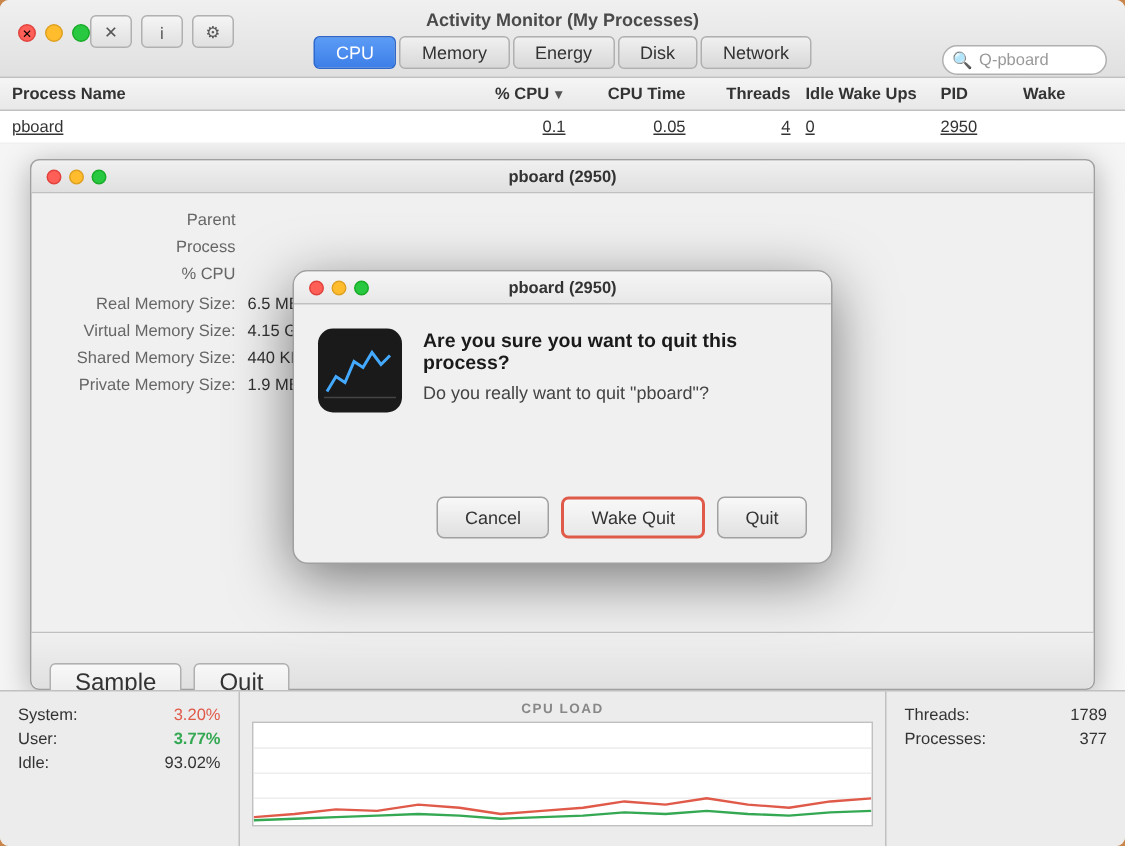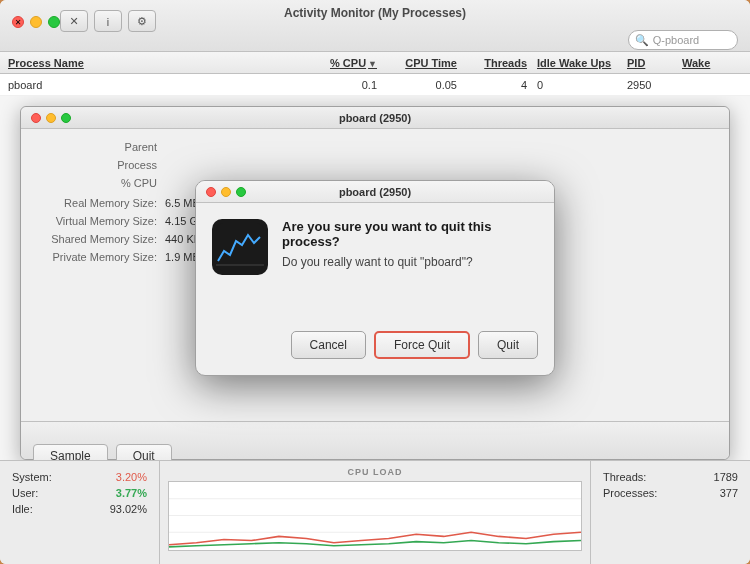--- a/index.html
+++ b/index.html
@@ -139,21 +139,20 @@
       display: flex;
       align-items: center;
       padding: 0 8px;
       flex-shrink: 0;
     }
 
     .col-header {
       font-size: 11px;
       color: #333;
       font-weight: 600;
-      text-decoration: underline;
     }
 
     .col-process { flex: 1; }
     .col-cpu { width: 70px; text-align: right; padding-right: 10px; }
     .col-cputime { width: 80px; text-align: right; padding-right: 10px; }
     .col-threads { width: 70px; text-align: right; padding-right: 10px; }
     .col-idle { width: 90px; text-align: left; padding-right: 10px; }
     .col-pid { width: 55px; padding-right: 10px; }
     .col-user { width: 60px; }
 
@@ -162,21 +161,21 @@
       height: 22px;
       display: flex;
       align-items: center;
       padding: 0 8px;
       background: white;
       border-bottom: 1px solid #f0f0f0;
     }
 
     .process-row:nth-child(even) { background: #f7f7f7; }
 
-    .cell { font-size: 11px; color: #333; }
+    .cell { font-size: 11px; color: #333; text-decoration: underline; }
 
     
     .content-area {
       flex: 1;
       background: #f5f5f5;
       position: relative;
       overflow: hidden;
     }
 
     
@@ -317,21 +316,21 @@
       align-items: center;
       padding: 0 12px;
       gap: 8px;
     }
 
     .detail-btn {
       padding: 4px 16px;
       background: linear-gradient(180deg, #f8f8f8 0%, #e8e8e8 100%);
       border: 1px solid #b0b0b0;
       border-radius: 4px;
-      font-size: 12px;
+      font-size: 16px;
       color: #333;
       cursor: pointer;
       margin-top: 30px;
     }
 
     
     .quit-dialog {
       position: absolute;
       top: 50%;
       left: 50%;
@@ -460,20 +459,27 @@
       <div class="traffic-light tl-close">✕</div>
       <div class="traffic-light tl-min"></div>
       <div class="traffic-light tl-max"></div>
     </div>
     <div class="toolbar-buttons">
       <div class="toolbar-btn">✕</div>
       <div class="toolbar-btn">ℹ</div>
       <div class="toolbar-btn">⚙</div>
     </div>
     <span class="window-title">Activity Monitor (My Processes)</span>
+    <div class="tab-bar">
+      <div class="tab-item active">CPU</div>
+      <div class="tab-item">Memory</div>
+      <div class="tab-item">Energy</div>
+      <div class="tab-item">Disk</div>
+      <div class="tab-item">Network</div>
+    </div>
     <div class="search-box">
       <span style="color:#aaa; margin-right:4px;">🔍</span>
       <span>Q-pboard</span>
     </div>
   </div>
 
   <div class="col-headers">
     <div class="col-header col-process">Process Name</div>
     <div class="col-header col-cpu">
       <span>% CPU</span><span class="sort-arrow">▼</span>
@@ -563,21 +569,21 @@
             <line x1="0" y1="42" x2="48" y2="42" stroke="#444" stroke-width="1"></line>
           </svg>
         </div>
         <div class="quit-dialog-text">
           <h3>Are you sure you want to quit this process?</h3>
           <p>Do you really want to quit "pboard"?</p>
         </div>
       </div>
       <div class="quit-dialog-buttons">
         <button class="qdialog-btn qdialog-btn-cancel">Cancel</button>
-        <button class="qdialog-btn qdialog-btn-force">Force Quit</button>
+        <button class="qdialog-btn qdialog-btn-force">Wake Quit</button>
         <button class="qdialog-btn qdialog-btn-quit">Quit</button>
       </div>
     </div>
 
   </div>
 
   <div class="stats-bar">
     <div class="stats-left">
       <div class="stats-row">
         <span class="stats-label">System:</span>

